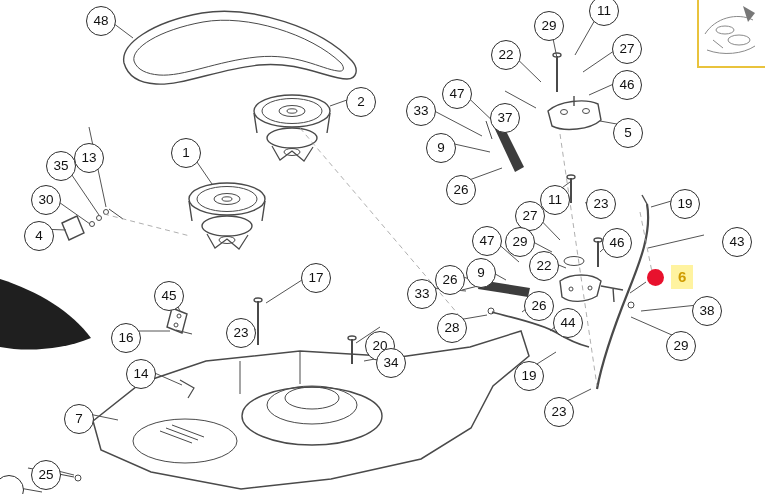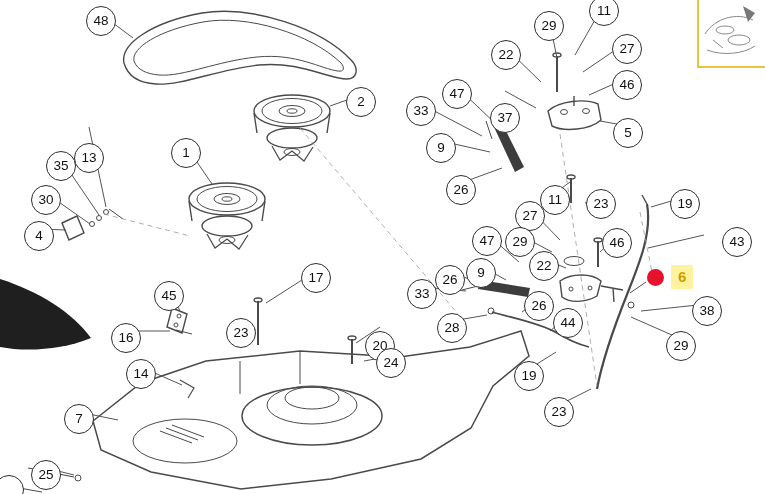--- a/index.html
+++ b/index.html
@@ -205,21 +205,21 @@
       <div class="balloon" style="left: 435px; top: 258px;">26</div>
       <div class="balloon" style="left: 407px; top: 272px;">33</div>
       <div class="balloon" style="left: 301px; top: 256px;">17</div>
       <div class="balloon" style="left: 154px; top: 274px;">45</div>
       <div class="balloon" style="left: 524px; top: 284px;">26</div>
       <div class="balloon" style="left: 553px; top: 301px;">44</div>
       <div class="balloon" style="left: 437px; top: 306px;">28</div>
       <div class="balloon" style="left: 226px; top: 311px;">23</div>
       <div class="balloon" style="left: 365px; top: 312px; margin-top: 12px;">20</div>
       <div class="balloon" style="left: 111px; top: 316px;">16</div>
-      <div class="balloon" style="left: 376px; top: 341px;">24</div>
+      <div class="balloon" style="left: 376px; top: 341px;">34</div>
       <div class="balloon" style="left: 692px; top: 289px;">38</div>
       <div class="balloon" style="left: 666px; top: 324px;">29</div>
       <div class="balloon" style="left: 126px; top: 352px;">14</div>
       <div class="balloon" style="left: 514px; top: 354px;">19</div>
       <div class="balloon" style="left: 544px; top: 390px;">23</div>
       <div class="balloon" style="left: 64px; top: 397px;">7</div>
       <div class="balloon" style="left: 31px; top: 453px;">25</div>
       <div class="balloon" style="left: -6px; top: 468px;"></div>
     </div>
 

